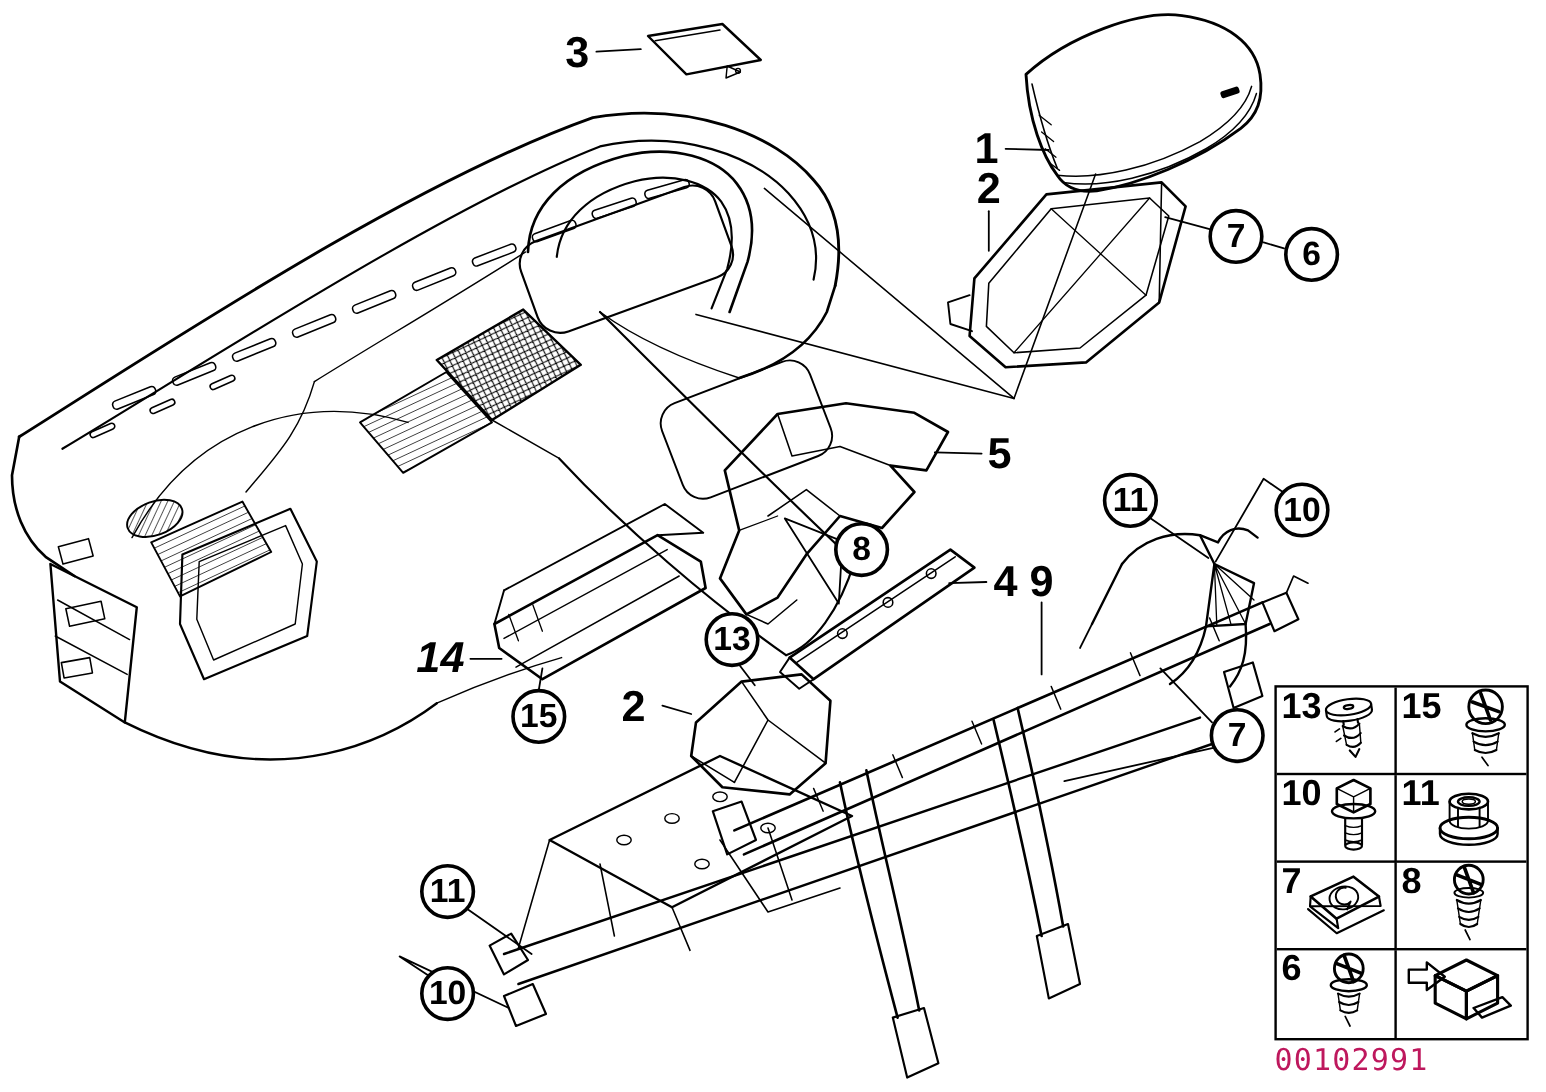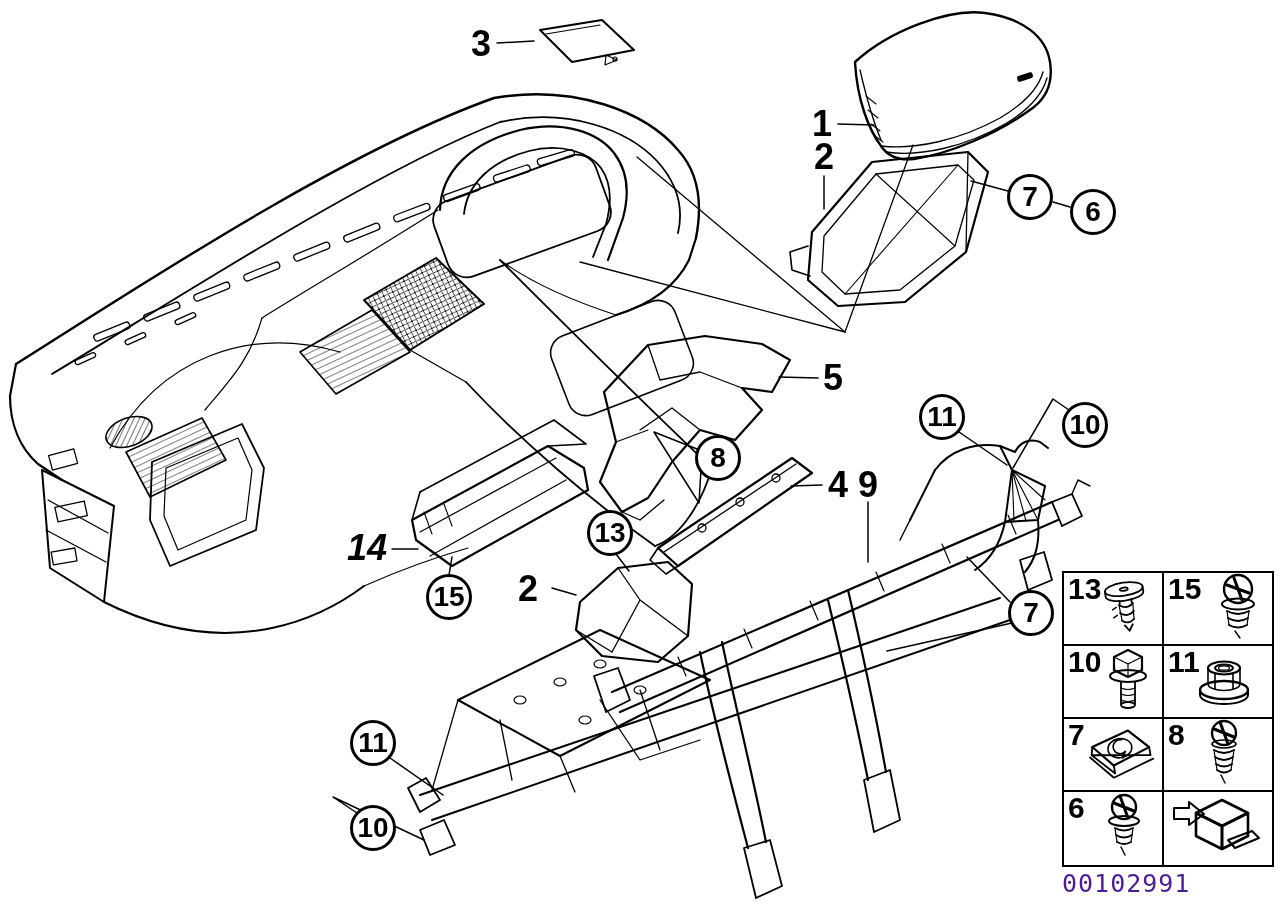--- a/index.html
+++ b/index.html
@@ -29,21 +29,21 @@
   .legend-cell:nth-child(2n){border-right:none;}
   .legend-cell:nth-child(7),.legend-cell:nth-child(8){border-bottom:none;}
   .legend-num{
     position:absolute;left:4px;top:1px;font-weight:bold;font-size:30px;color:#000;
     font-family:"Liberation Sans",sans-serif;line-height:1;user-select:none;
   }
   .legend-icon{position:absolute;right:0;top:0;}
   #image-id{
     position:absolute;left:1062px;top:869px;
     font-family:"DejaVu Sans Mono",monospace;font-weight:400;
-    font-size:25px;letter-spacing:1px;color:#4c1d95;user-select:none;
+    font-size:25px;letter-spacing:1px;color:#be185d;user-select:none;
   }
 </style>
 </head>
 <body>
 
 <div id="stage">
 
   <svg id="artwork" width="1288" height="910" viewBox="0 0 1288 910" fill="none" stroke="#000" stroke-width="1.8" stroke-linecap="round" stroke-linejoin="round">
     <defs>
       <pattern id="pHatch" patternUnits="userSpaceOnUse" width="5" height="5" patternTransform="rotate(45)">

